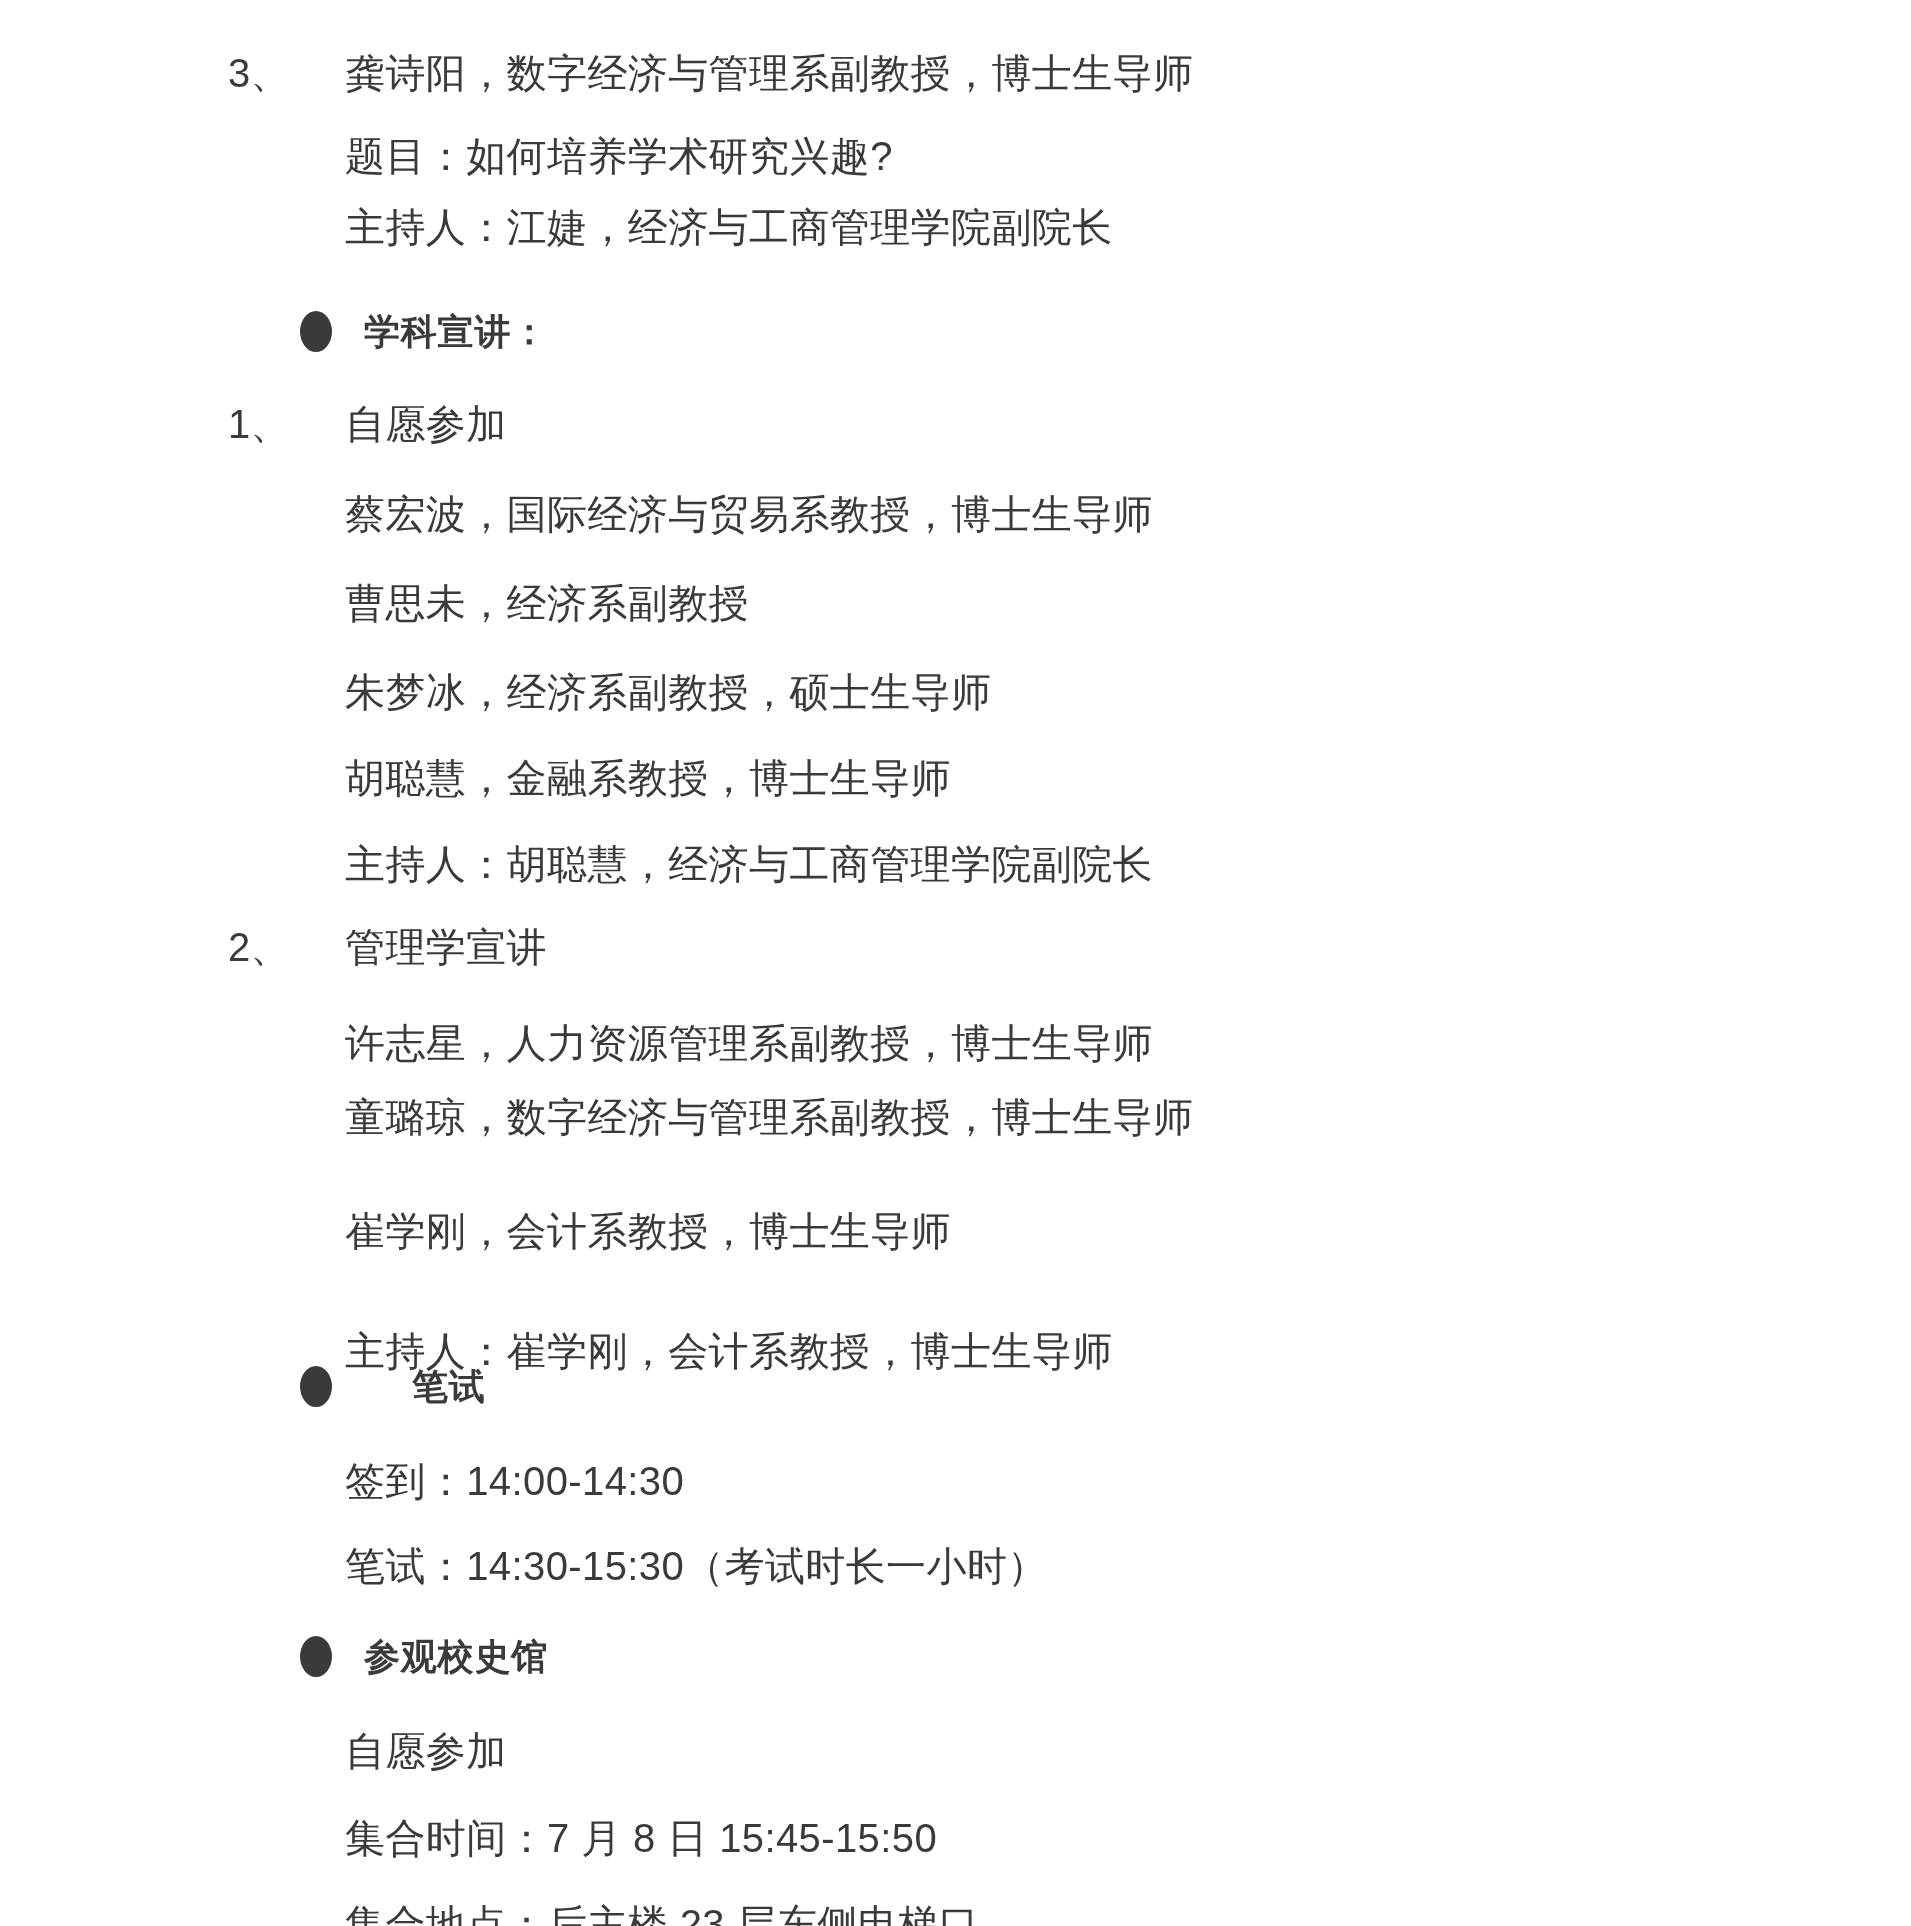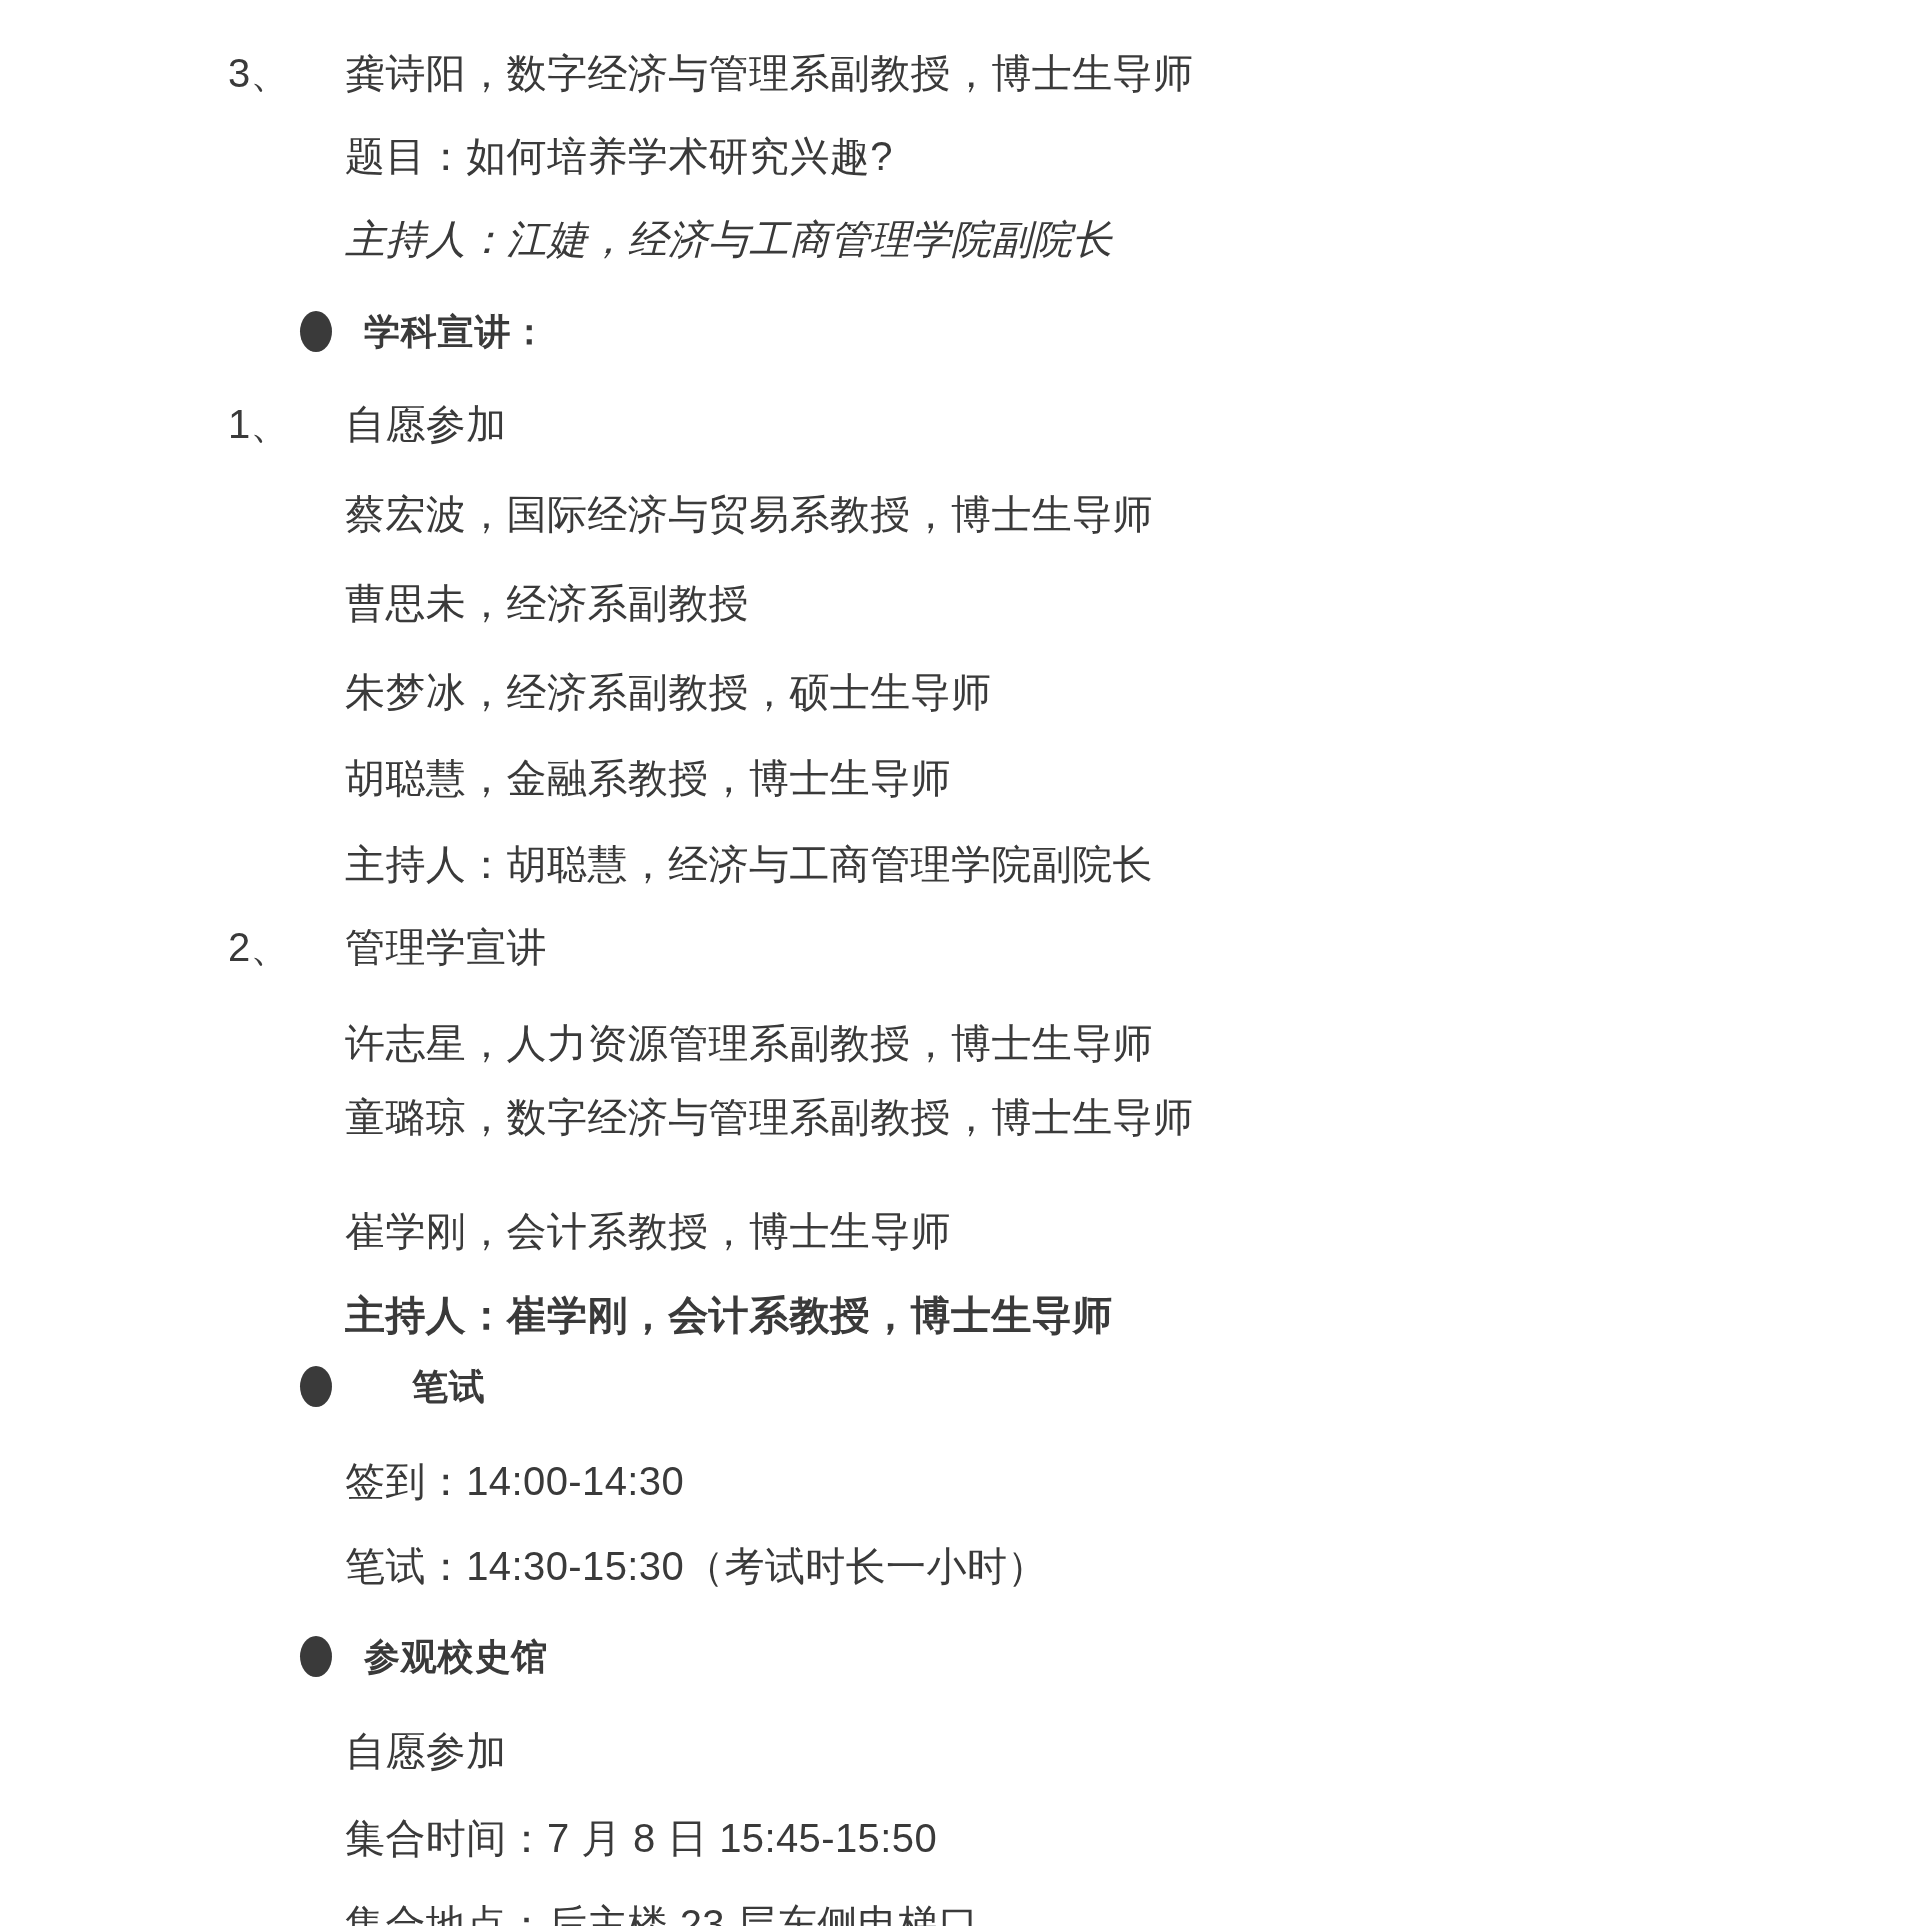--- a/index.html
+++ b/index.html
@@ -61,21 +61,21 @@
 <body>
 
 <div class="doc">
     <div class="line" style="top: 42px;">
       <span class="num">3、</span>
       <span class="text">龚诗阳，数字经济与管理系副教授，博士生导师</span>
     </div>
     <div class="line" style="top: 125px;">
       <span class="text">题目：如何培养学术研究兴趣?</span>
     </div>
-    <div class="line" style="top: 208px; font-style: italic;">
+    <div class="line" style="top: 196px;">
       <span class="text">主持人：江婕，经济与工商管理学院副院长</span>
     </div>
     <div class="line header" style="top: 293px;">
       <span class="bullet"></span>
       <span class="text">学科宣讲：</span>
     </div>
     <div class="line" style="top: 393px;">
       <span class="num">1、</span>
       <span class="text">自愿参加</span>
     </div>
@@ -100,21 +100,21 @@
     </div>
     <div class="line" style="top: 1012px;">
       <span class="text">许志星，人力资源管理系副教授，博士生导师</span>
     </div>
     <div class="line" style="top: 1086px;">
       <span class="text">童璐琼，数字经济与管理系副教授，博士生导师</span>
     </div>
     <div class="line" style="top: 1200px;">
       <span class="text">崔学刚，会计系教授，博士生导师</span>
     </div>
-    <div class="line" style="top: 1284px; font-weight: bold;">
+    <div class="line" style="top: 1320px;">
       <span class="text">主持人：崔学刚，会计系教授，博士生导师</span>
     </div>
     <div class="line header" style="top: 1348px; padding-left: 48px;">
       <span class="bullet"></span>
       <span class="text">笔试</span>
     </div>
     <div class="line" style="top: 1450px;">
       <span class="text">签到：14:00-14:30</span>
     </div>
     <div class="line" style="top: 1535px;">

